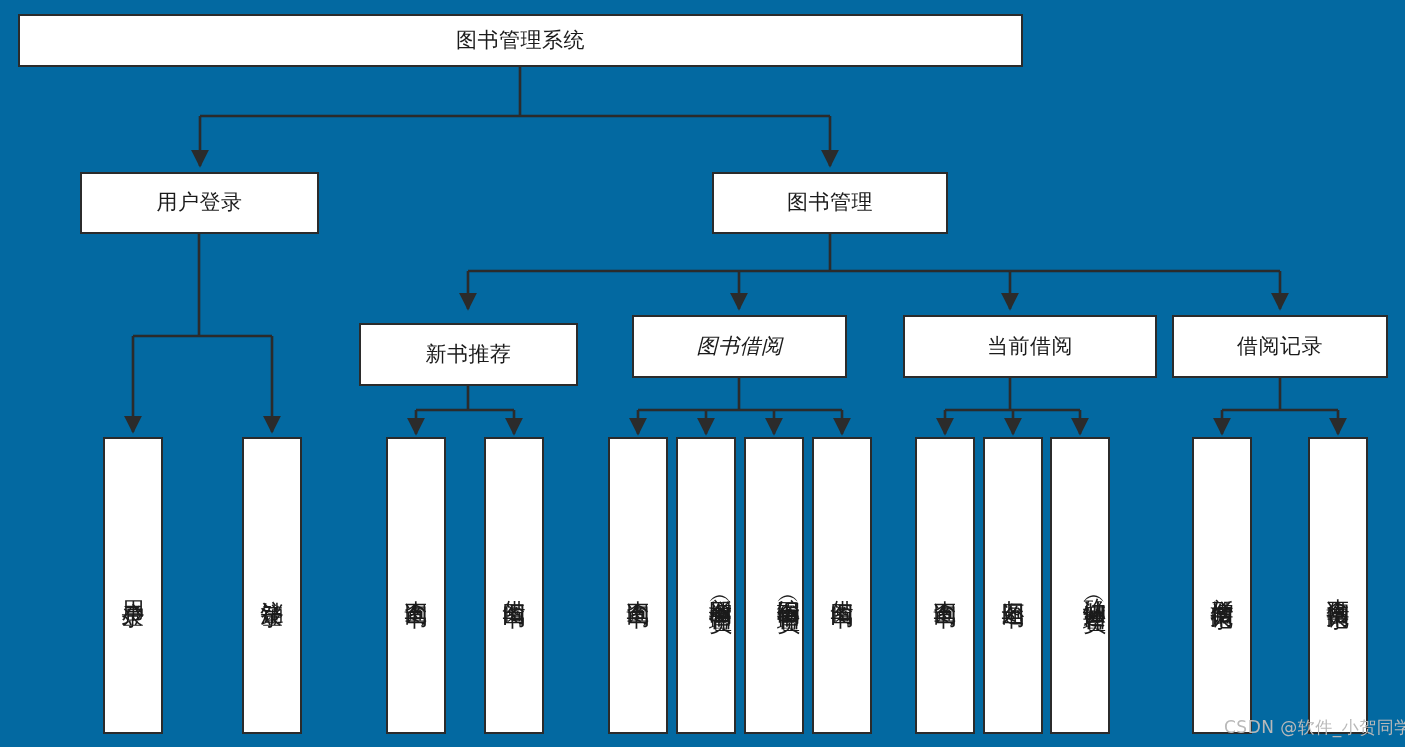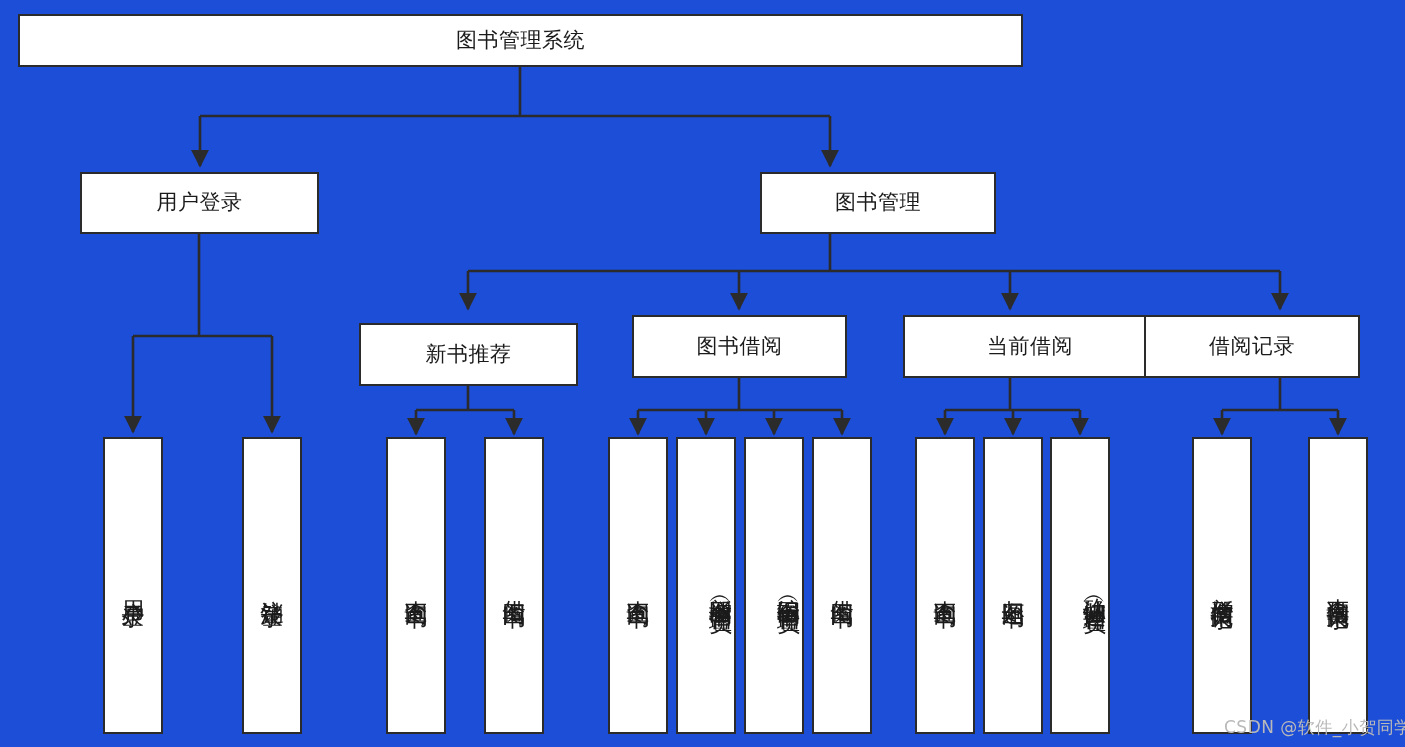--- a/index.html
+++ b/index.html
@@ -8,21 +8,21 @@
     padding: 0;
     background: #ffffff;
   }
   body {
     font-family: "DejaVu Sans", "Liberation Sans", sans-serif;
   }
   #diagram-root {
     position: relative;
     width: 1405px;
     height: 747px;
-    background: #1d4ed8;
+    background: #0369a1;
     overflow: hidden;
   }
   #edge-layer {
     position: absolute;
     left: 0;
     top: 0;
     width: 1405px;
     height: 747px;
     pointer-events: none;
   }
@@ -121,29 +121,29 @@
       <path d="M 1222 410 L 1338 410"></path>
       <path d="M 1222 410 L 1222 434" marker-end="url(#arrow)"></path>
       <path d="M 1338 410 L 1338 434" marker-end="url(#arrow)"></path>
     </g>
   </svg>
 
   <div class="node node-h" style="left:18px; top:14px; width:1005px; height:53px;">图书管理系统</div>
 
   <div class="node node-h" style="left:80px; top:172px; width:239px; height:62px;">用户登录</div>
 
-  <div class="node node-h" style="left:712px; top:172px; width:236px; height:62px;margin-left:48px;">图书管理</div>
+  <div class="node node-h" style="left:712px; top:172px; width:236px; height:62px;">图书管理</div>
 
   <div class="node node-h" style="left:359px; top:315px; width:219px; height:63px;margin-top:8px;">新书推荐</div>
 
-  <div class="node node-h" style="left:632px; top:315px; width:215px; height:63px;">图书借阅</div>
+  <div class="node node-h" style="left:632px; top:315px; width:215px; height:63px;font-style:italic;">图书借阅</div>
 
   <div class="node node-h" style="left:903px; top:315px; width:254px; height:63px;">当前借阅</div>
 
-  <div class="node node-h" style="left:1144px; top:315px; width:216px; height:63px;">借阅记录</div>
+  <div class="node node-h" style="left:1172px; top:315px; width:216px; height:63px;">借阅记录</div>
 
   <div class="node node-v valign-mid" style="left:103px; top:437px; width:60px; height:297px;">用户登录</div>
 
   <div class="node node-v valign-mid" style="left:242px; top:437px; width:60px; height:297px;">注销登录</div>
 
   <div class="node node-v valign-mid" style="left:386px; top:437px; width:60px; height:297px;">查询图书</div>
 
   <div class="node node-v valign-mid" style="left:484px; top:437px; width:60px; height:297px;">借阅图书</div>
 
   <div class="node node-v valign-mid" style="left:608px; top:437px; width:60px; height:297px;">查询图书</div>

